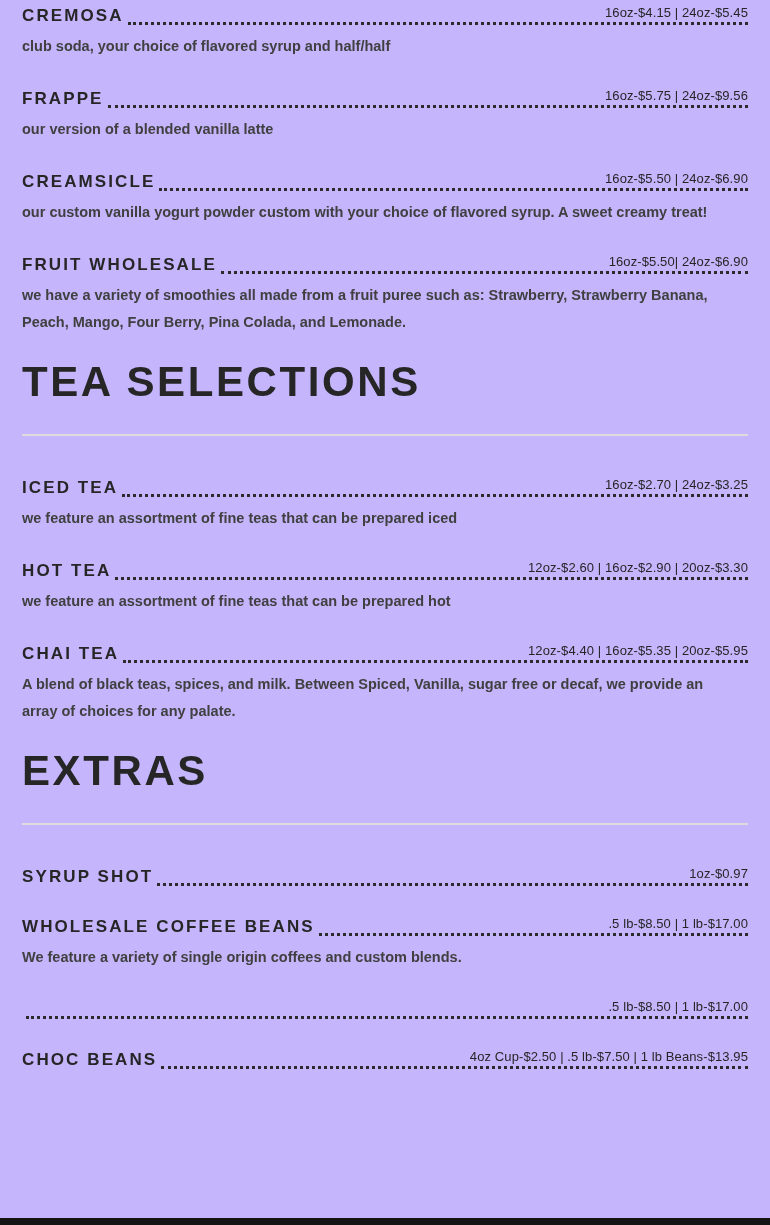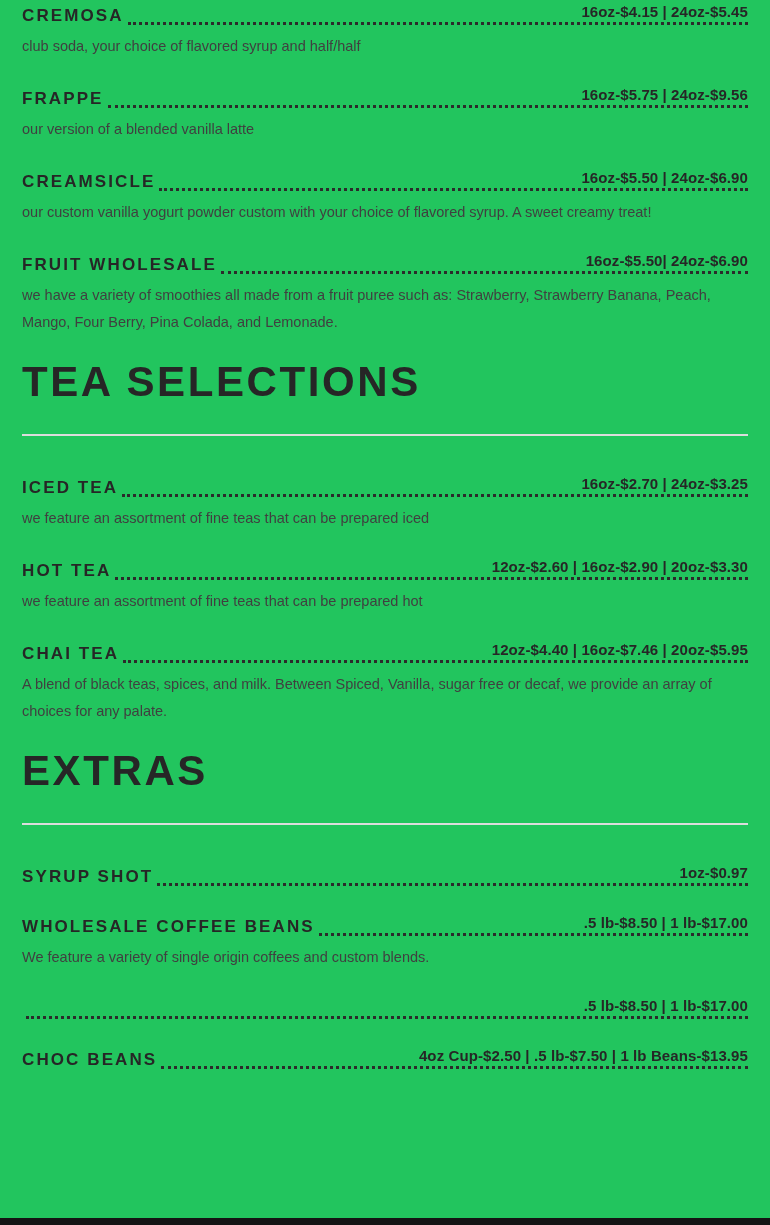--- a/index.html
+++ b/index.html
@@ -1,21 +1,21 @@
 <!DOCTYPE html>
 <html><head>
 <meta charset="utf-8">
 <style>
   * { box-sizing: border-box; }
   html, body { margin: 0; padding: 0; background: #ffffff; }
   .page {
     position: relative;
     width: 770px;
     height: 1225px;
-    background: #22c55e;
+    background: #c4b5fd;
     overflow: hidden;
     font-family: "Liberation Sans", sans-serif;
     color: #262626;
   }
   .content { padding: 5px 22px 0 22px; }
 
   .menu-item { margin-bottom: 28px; }
   .item-header {
     position: relative;
     display: flex;
@@ -33,32 +33,32 @@
   }
   .leader {
     flex: 1 1 auto;
     border-bottom: 3px dotted #2b2b2b;
     margin: 0 0 2px 4px;
   }
   .item-price {
     position: absolute;
     right: 0;
     bottom: 7px;
-    font-size: 15px;
-    font-weight: 700;
+    font-size: 13px;
+    font-weight: 400;
     letter-spacing: 0.1px;
     color: #262626;
     white-space: nowrap;
     margin-top: 28px;
   }
   .item-desc {
     margin: 6px 8px 0 0;
     font-size: 14.5px;
     line-height: 27px;
-    font-weight: 400;
+    font-weight: 700;
     color: #404040;
   }
 
   .section-heading {
     margin: 8px 0 0 0;
     font-size: 42px;
     font-weight: 700;
     letter-spacing: 2.6px;
     line-height: 36px;
     color: #262626;
@@ -144,21 +144,21 @@
           <span class="leader"></span>
           <span class="item-price">12oz-$2.60 | 16oz-$2.90 | 20oz-$3.30</span>
         </div>
         <p class="item-desc">we feature an assortment of fine teas that can be prepared hot</p>
       </div>
 
       <div class="menu-item">
         <div class="item-header">
           <h4 class="item-title">CHAI TEA</h4>
           <span class="leader"></span>
-          <span class="item-price">12oz-$4.40 | 16oz-$7.46 | 20oz-$5.95</span>
+          <span class="item-price">12oz-$4.40 | 16oz-$5.35 | 20oz-$5.95</span>
         </div>
         <p class="item-desc">A blend of black teas, spices, and milk. Between Spiced, Vanilla, sugar free or decaf, we provide an array of choices for any palate.</p>
       </div>
 
     </section>
 
     <section class="menu-section">
       <h2 class="section-heading">EXTRAS</h2>
       <hr class="divider">
 

